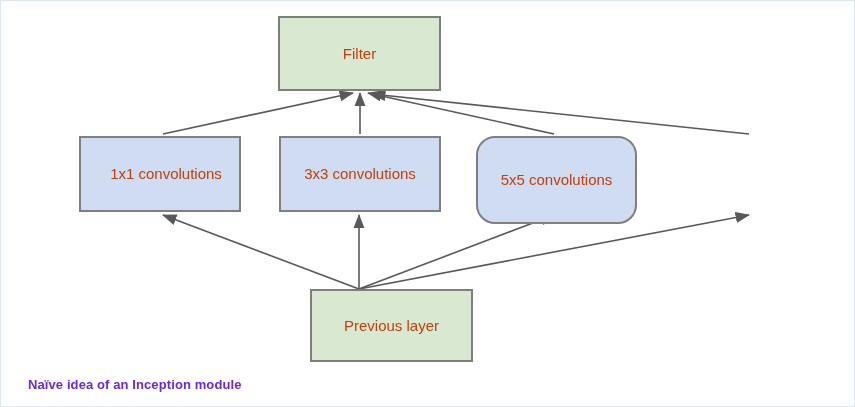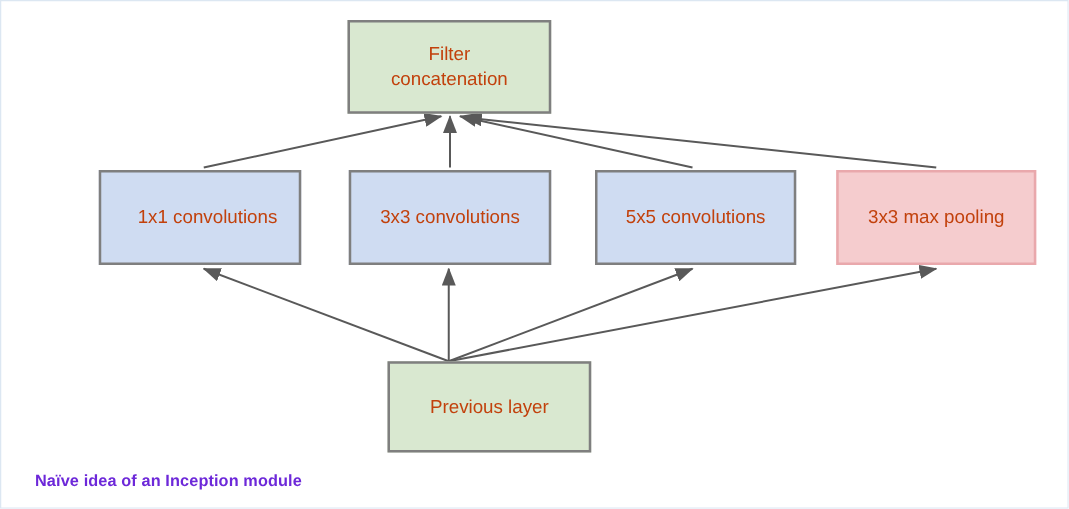--- a/index.html
+++ b/index.html
@@ -80,39 +80,35 @@
 
     <line x1="162" y1="133" x2="352" y2="92" stroke="#595959" stroke-width="1.6" marker-end="url(#arrowhead)"></line>
     <line x1="359" y1="133" x2="359" y2="92" stroke="#595959" stroke-width="1.6" marker-end="url(#arrowhead)"></line>
     <line x1="553" y1="133" x2="367" y2="92" stroke="#595959" stroke-width="1.6" marker-end="url(#arrowhead)"></line>
     <line x1="748" y1="133" x2="371" y2="93" stroke="#595959" stroke-width="1.6" marker-end="url(#arrowhead)"></line>
   </svg>
 
   <div class="node node-green" style="left:277px; top:15px; width:163px; height:75px;">
     <div>
       <span>Filter</span><br>
-      <span>concatenation</span>
     </div>
   </div>
 
   <div class="node node-blue" style="left:78px; top:135px; width:162px; height:76px;padding-left:12px;">
     <span>1x1 convolutions</span>
   </div>
 
   <div class="node node-blue" style="left:278px; top:135px; width:162px; height:76px;align-items:center;">
     <span>3x3 convolutions</span>
   </div>
 
-  <div class="node node-blue" style="left:475px; top:135px; width:161px; height:76px;">
+  <div class="node node-blue" style="left:475px; top:135px; width:161px; height:88px;border-radius:19px;">
     <span>5x5 convolutions</span>
   </div>
 
-  <div class="node node-pink" style="left:668px; top:135px; width:160px; height:76px;">
-    <span>3x3 max pooling</span>
-  </div>
 
   <div class="node node-green" style="left:277px; top:288px; width:163px; height:73px;margin-left:32px;">
     <span>Previous layer</span>
   </div>
 
   <div class="caption">Naïve idea of an Inception module</div>
 
 </div>
 
 </body></html>

